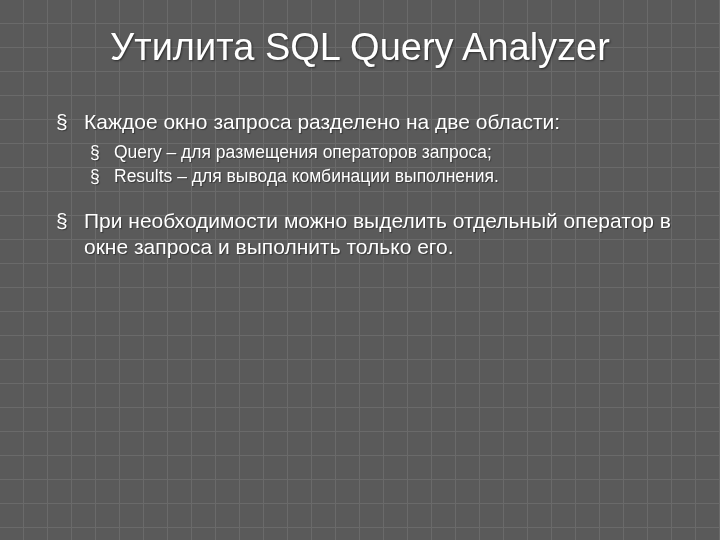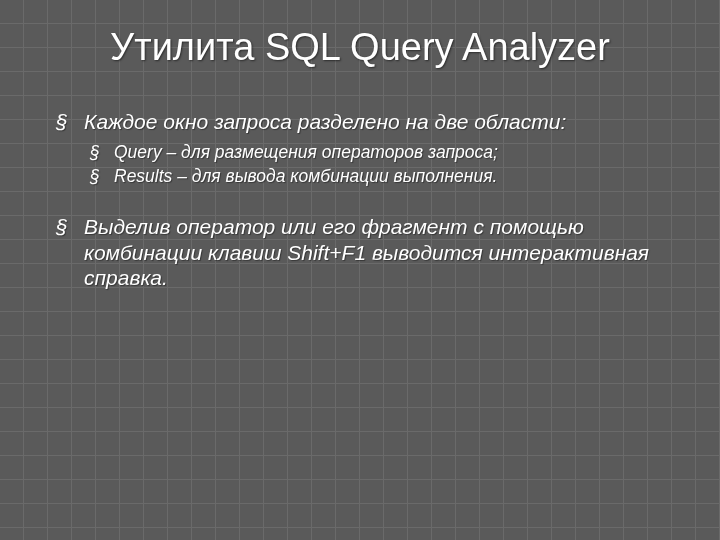--- a/index.html
+++ b/index.html
@@ -24,21 +24,20 @@
     font-size: 38px;
     font-weight: 400;
     text-align: center;
     padding-top: 26px;
     padding-bottom: 10px;
     color: #ffffff;
     text-shadow: 1px 1px 2px rgba(0,0,0,0.5);
   }
   .content {
     padding: 30px 48px 0 56px;
-    font-style: italic;
   }
   ul.main {
     list-style: none;
   }
   ul.main > li {
     position: relative;
     padding-left: 28px;
     font-size: 21px;
     line-height: 1.22;
     margin-bottom: 3px;
@@ -50,21 +49,21 @@
     position: absolute;
     left: 0;
     top: 0;
     color: #ffffff;
     font-size: 21px;
   }
   ul.sub {
     list-style: none;
     padding-left: 6px;
     margin-top: 6px;
-    margin-bottom: 26px;
+    margin-bottom: 20px;
   }
   ul.sub > li {
     position: relative;
     padding-left: 24px;
     font-size: 17.5px;
     line-height: 1.3;
     margin-bottom: 2px;
     color: #ffffff;
     text-shadow: 1px 1px 1px rgba(0,0,0,0.4);
   }
@@ -84,16 +83,16 @@
   <h1 class="title">Утилита SQL Query Analyzer</h1>
   <div class="content">
     <ul class="main">
       <li>
         <span>Каждое окно запроса разделено на две области:</span>
         <ul class="sub">
           <li><span>Query – для размещения операторов запроса;</span></li>
           <li><span>Results – для вывода комбинации выполнения.</span></li>
         </ul>
       </li>
-      <li><span>Выделив оператор или его фрагмент с помощью комбинации клавиш Shift+F1 выводится интерактивная справка.</span></li>
+      <li><span>При необходимости можно выделить отдельный оператор в окне запроса и выполнить только его.</span></li>
     </ul>
   </div>
 </div>
 
 </body></html>

